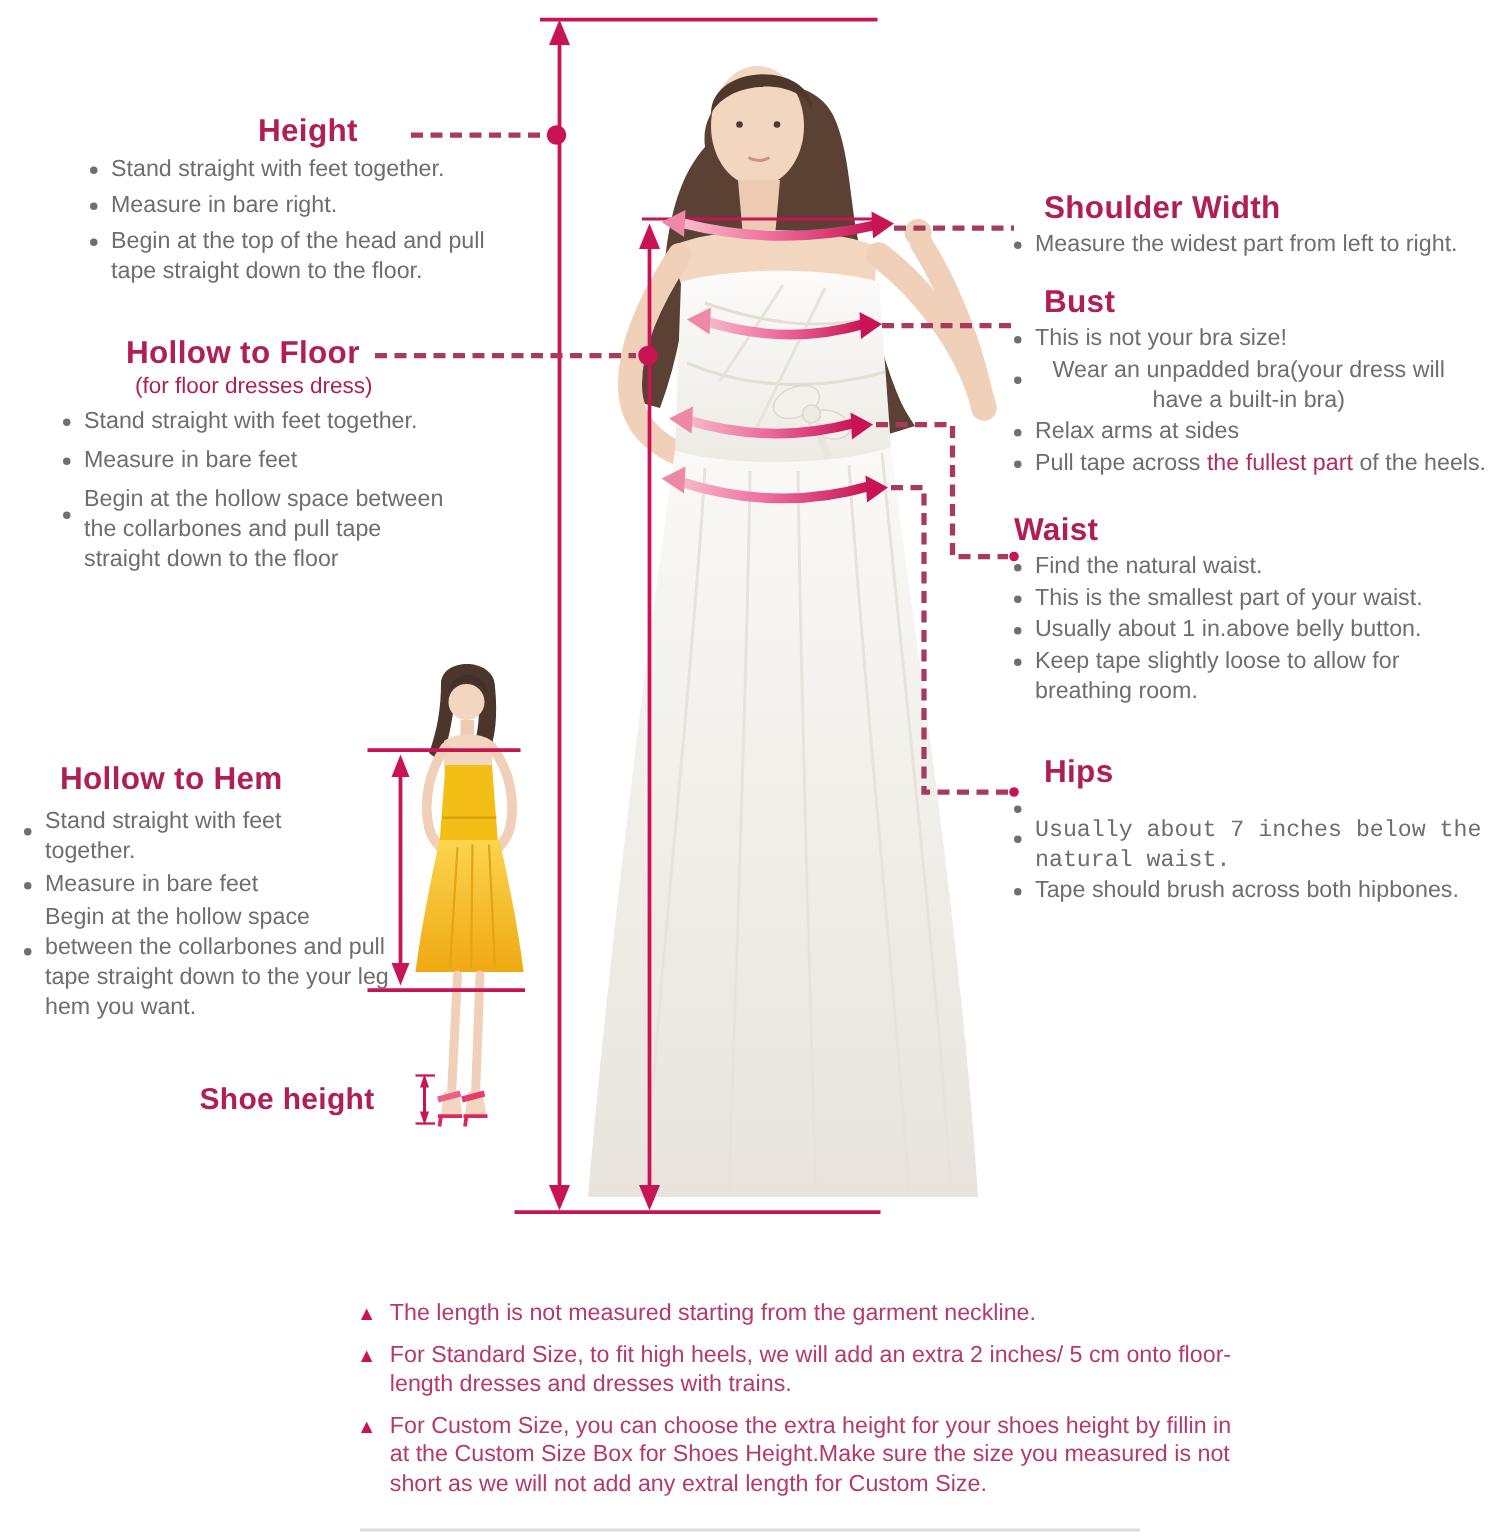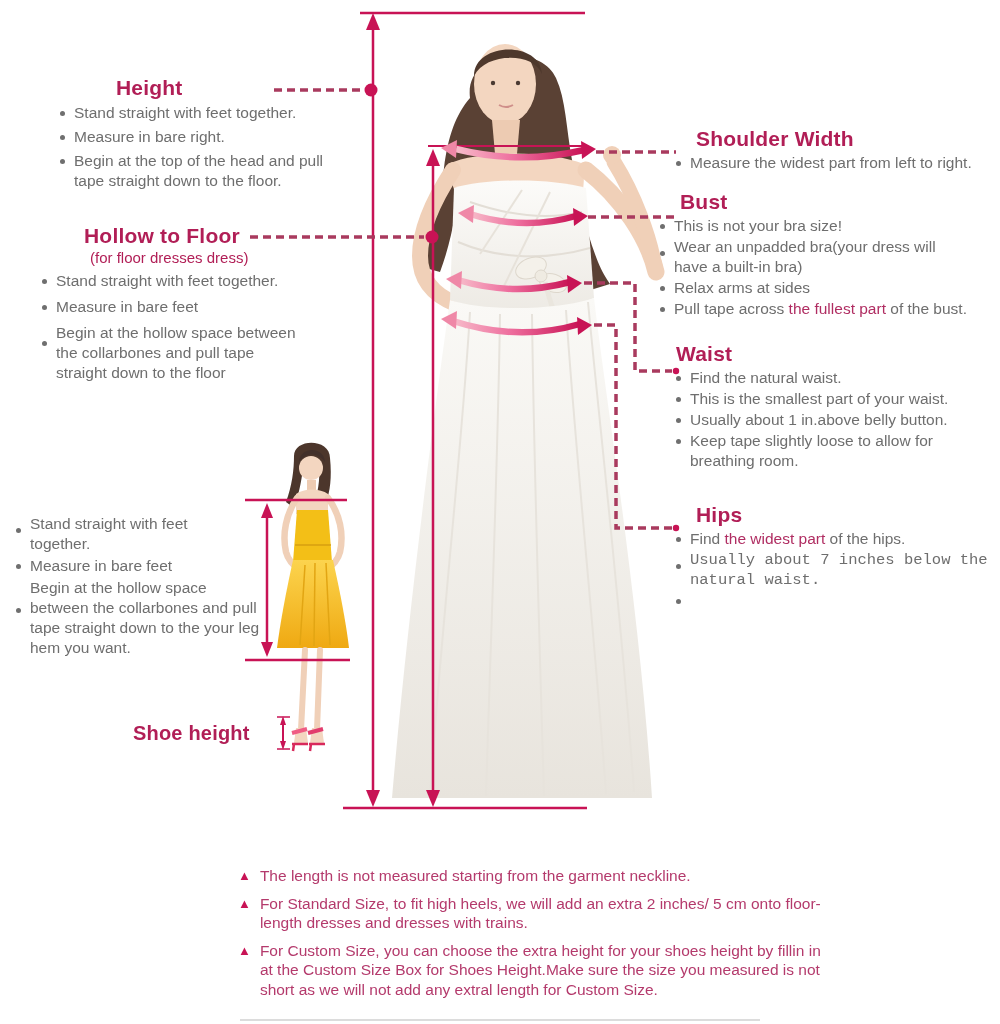--- a/index.html
+++ b/index.html
@@ -187,21 +187,21 @@
     </g>
     <g fill="#c81355">
       <circle cx="371" cy="90" r="6.5"></circle>
       <circle cx="432" cy="237" r="6.5"></circle>
       <circle cx="676" cy="371" r="3.2"></circle>
       <circle cx="676" cy="528" r="3.2"></circle>
     </g>
   </svg>
 
   <div class="txt" style="left:60px;top:76px;width:280px;">
-    <div class="heading" style="margin-left:56px;">Height</div>
+    <div class="heading" style="margin-left:112px;">Height</div>
     <ul class="blist" style="margin-top:3px;">
       <li>
         <span class="dot"></span>
         <span class="btext nw">Stand straight with feet together.</span>
       </li>
       <li>
         <span class="dot"></span>
         <span class="btext nw">Measure in bare right.</span>
       </li>
       <li>
@@ -224,20 +224,21 @@
         <span class="btext nw">Measure in bare feet</span>
       </li>
       <li>
         <span class="dot" style="margin-top:18px;"></span>
         <span class="btext" style="width:250px;">Begin at the hollow space between the collarbones and pull tape straight down to the floor</span>
       </li>
     </ul>
   </div>
 
   <div class="txt" style="left:16px;top:508px;width:250px;">
+    <div class="heading" style="margin-left:24px;">Hollow to Hem</div>
     <ul class="blist" style="margin-top:6px;">
       <li style="margin-bottom:2px;">
         <span class="dot" style="margin-top:14px;"></span>
         <span class="btext" style="width:180px;">Stand straight with feet together.</span>
       </li>
       <li style="margin-bottom:2px;">
         <span class="dot"></span>
         <span class="btext nw">Measure in bare feet</span>
       </li>
       <li>
@@ -254,38 +255,38 @@
   <div class="txt" style="left:676px;top:127px;width:322px;">
     <div class="heading" style="margin-left:20px;">Shoulder Width</div>
     <ul class="blist rlist" style="margin-top:2px;">
       <li>
         <span class="dot"></span>
         <span class="btext nw">Measure the widest part from left to right.</span>
       </li>
     </ul>
   </div>
 
-  <div class="txt" style="left:660px;top:190px;width:322px;">
+  <div class="txt" style="left:676px;top:190px;width:322px;">
     <div class="heading" style="margin-left:20px;">Bust</div>
     <ul class="blist rlist" style="margin-top:2px;">
       <li>
         <span class="dot"></span>
         <span class="btext nw">This is not your bra size!</span>
       </li>
       <li>
         <span class="dot" style="margin-top:14px;"></span>
-        <span class="btext" style="width:285px;">Wear an unpadded bra(your dress will have a built-in bra)</span>
+        <span class="btext" style="width:285px;text-align:center;">Wear an unpadded bra(your dress will have a built-in bra)</span>
       </li>
       <li>
         <span class="dot"></span>
         <span class="btext nw">Relax arms at sides</span>
       </li>
       <li>
         <span class="dot"></span>
-        <span class="btext nw"><span>Pull tape across </span><span class="hl">the fullest part</span><span> of the bust.</span></span>
+        <span class="btext nw"><span>Pull tape across </span><span class="hl">the fullest part</span><span> of the heels.</span></span>
       </li>
     </ul>
   </div>
 
   <div class="txt" style="left:676px;top:342px;width:322px;">
     <div class="heading" style="">Waist</div>
     <ul class="blist rlist" style="margin-top:2px;">
       <li>
         <span class="dot"></span>
         <span class="btext nw">Find the natural waist.</span>
@@ -303,28 +304,28 @@
         <span class="btext" style="width:280px;">Keep tape slightly loose to allow for breathing room.</span>
       </li>
     </ul>
   </div>
 
   <div class="txt" style="left:676px;top:503px;width:322px;">
     <div class="heading" style="margin-left:20px;">Hips</div>
     <ul class="blist rlist" style="margin-top:2px;">
       <li>
         <span class="dot"></span>
-        <span class="btext nw"><span>Find </span><span class="hl">the widest part</span><span> of the hips.</span></span>
       </li>
       <li>
         <span class="dot" style="margin-top:14px;"></span>
         <span class="btext" style="width:300px;font-family:Liberation Mono, monospace;">Usually about 7 inches below the natural waist.</span>
       </li>
       <li>
         <span class="dot"></span>
+        <span class="btext nw">Tape should brush across both hipbones.</span>
       </li>
     </ul>
   </div>
 
   <div class="txt notes-block" style="left:238px;top:866px;width:590px;">
     <div class="note-row">
       <span class="note-tri">▲</span>
       <span class="note-text nw">The length is not measured starting from the garment neckline.</span>
     </div>
     <div class="note-row">

